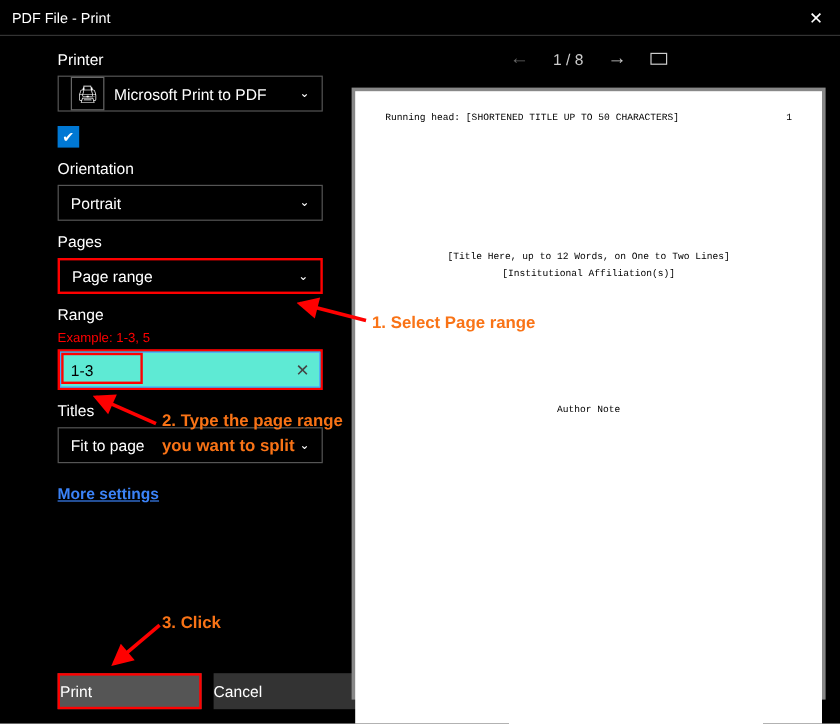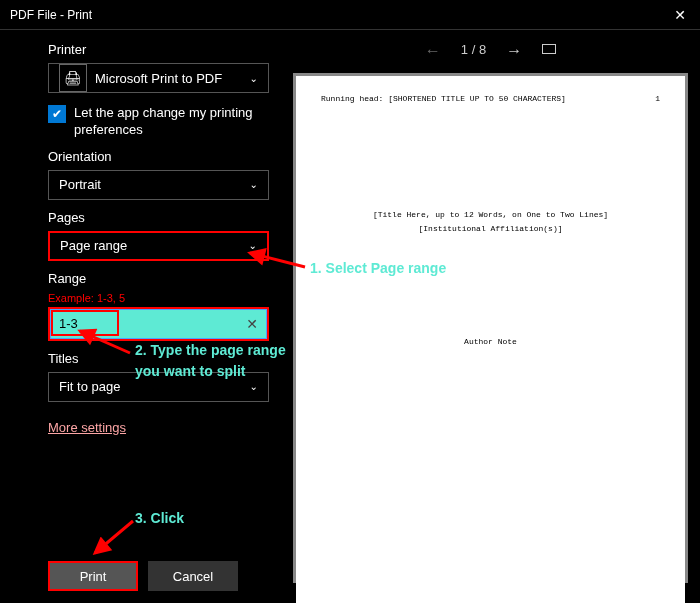--- a/index.html
+++ b/index.html
@@ -17,34 +17,34 @@
     .dropdown .chev { font-size: 10px; }
     .printer-icon { width: 28px; height: 28px; border: 1px solid #666; margin-right: 8px; display: flex; align-items: center; justify-content: center; font-size: 14px; }
     .checkbox-row { display: flex; align-items: flex-start; margin-top: 12px; }
     .checkbox { width: 18px; height: 18px; background: #0078d4; display: flex; align-items: center; justify-content: center; color: #fff; font-size: 12px; margin-right: 8px; flex-shrink: 0; cursor: pointer; }
     .checkbox-label { font-size: 13px; line-height: 1.3; }
     .redbox { border: 2px solid #f00; }
     .textinput-wrap { border: 1px solid #4aa3ff; height: 30px; display: flex; align-items: center; background: #5eead4; padding: 0 8px; }
     .textinput { flex: 1; color: #000; font-size: 13px; background: transparent; border: none; outline: none; }
     .textinput-clear { color: #444; font-size: 14px; cursor: pointer; }
     .example { color: #f00; font-size: 11px; margin-bottom: 3px; }
-    .linkish { color: #fca5a5; text-decoration: underline; font-size: 13px; cursor: pointer; margin-top: 18px; display: inline-block; }
+    .linkish { color: #3b82f6; text-decoration: underline; font-size: 13px; cursor: pointer; margin-top: 18px; display: inline-block; font-weight: bold; }
     .button-row { position: absolute; bottom: 12px; left: 12px; display: flex; gap: 10px; }
-    .btn { width: 90px; height: 30px; display: flex; align-items: center; justify-content: center; background: #333; font-size: 13px; cursor: pointer; }
+    .btn { width: 120px; height: 30px; display: flex; align-items: center; justify-content: flex-start; background: #333; font-size: 13px; cursor: pointer; }
     .btn.light { background: #555; }
     .pager { display: flex; align-items: center; gap: 20px; color: #ccc; font-size: 13px; margin-bottom: 15px; }
     .pager .arrow { color: #666; font-size: 16px; cursor: pointer; }
     .pager .fullscreen { width: 14px; height: 10px; border: 1.5px solid #ccc; cursor: pointer; }
     .preview { width: 395px; height: 510px; background: #888; display: flex; justify-content: center; padding-top: 3px; }
     .page { width: 389px; height: 589px; background: #fff; color: #000; font-family: Liberation Mono, monospace; font-size: 8px; padding: 18px 25px; position: relative; }
     .page .runhead { display: flex; justify-content: space-between; font-size: 8px; }
     .page .center { text-align: center; font-size: 8px; margin-top: 105px; line-height: 1.8; }
     .page .authnote { text-align: center; margin-top: 100px; font-size: 8px; }
     .page .authtxt { text-align: center; font-size: 7.5px; margin-top: 12px; }
-    .anno { position: absolute; color: #5eead4; font-weight: bold; font-size: 14px; pointer-events: none; z-index: 50; }
+    .anno { position: absolute; color: #f97316; font-weight: bold; font-size: 14px; pointer-events: none; z-index: 50; }
     svg.arrow-svg { position: absolute; pointer-events: none; z-index: 49; }
     .input-redwrap { position: relative; }
     .smallred { position: absolute; left: 1px; top: 1px; width: 68px; height: 26px; border: 2px solid #f00; pointer-events: none; }
   </style>
 </head>
 <body>
 
 <div class="titlebar">
   <span class="title">PDF File - Print</span>
   <span class="close">✕</span>
@@ -54,21 +54,20 @@
   <div class="left">
     <div class="label first">Printer</div>
     <div class="dropdown">
       <span class="printer-icon">🖨</span>
       <span class="dd-text">Microsoft Print to PDF</span>
       <span class="chev">⌄</span>
     </div>
 
     <div class="checkbox-row">
       <div class="checkbox">✔</div>
-      <div class="checkbox-label">Let the app change my printing preferences</div>
     </div>
 
     <div class="label">Orientation</div>
     <div class="dropdown">
       <span class="dd-text">Portrait</span>
       <span class="chev">⌄</span>
     </div>
 
     <div class="label">Pages</div>
     <div class="dropdown redbox">

